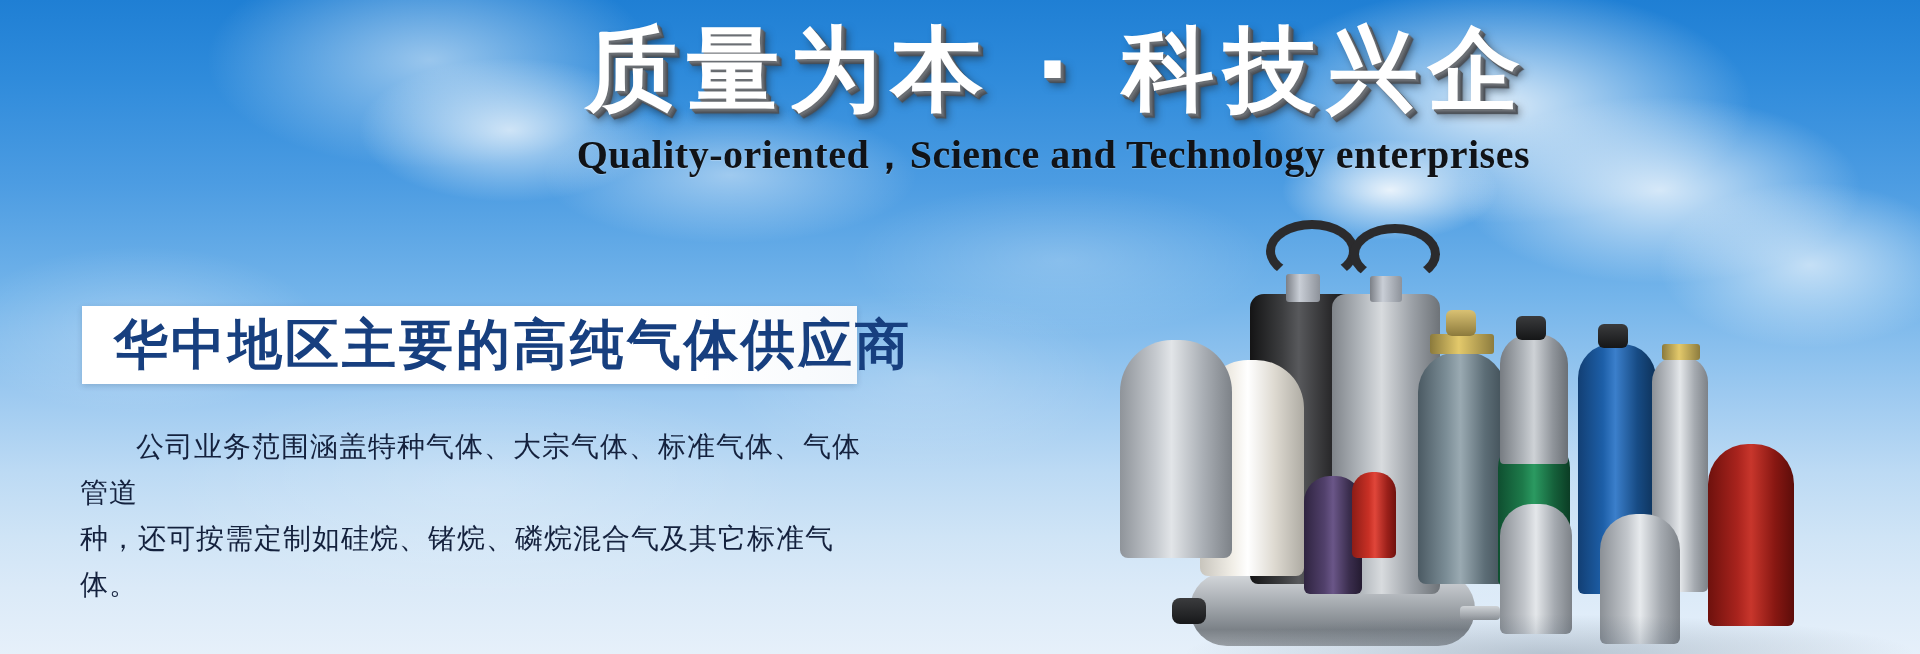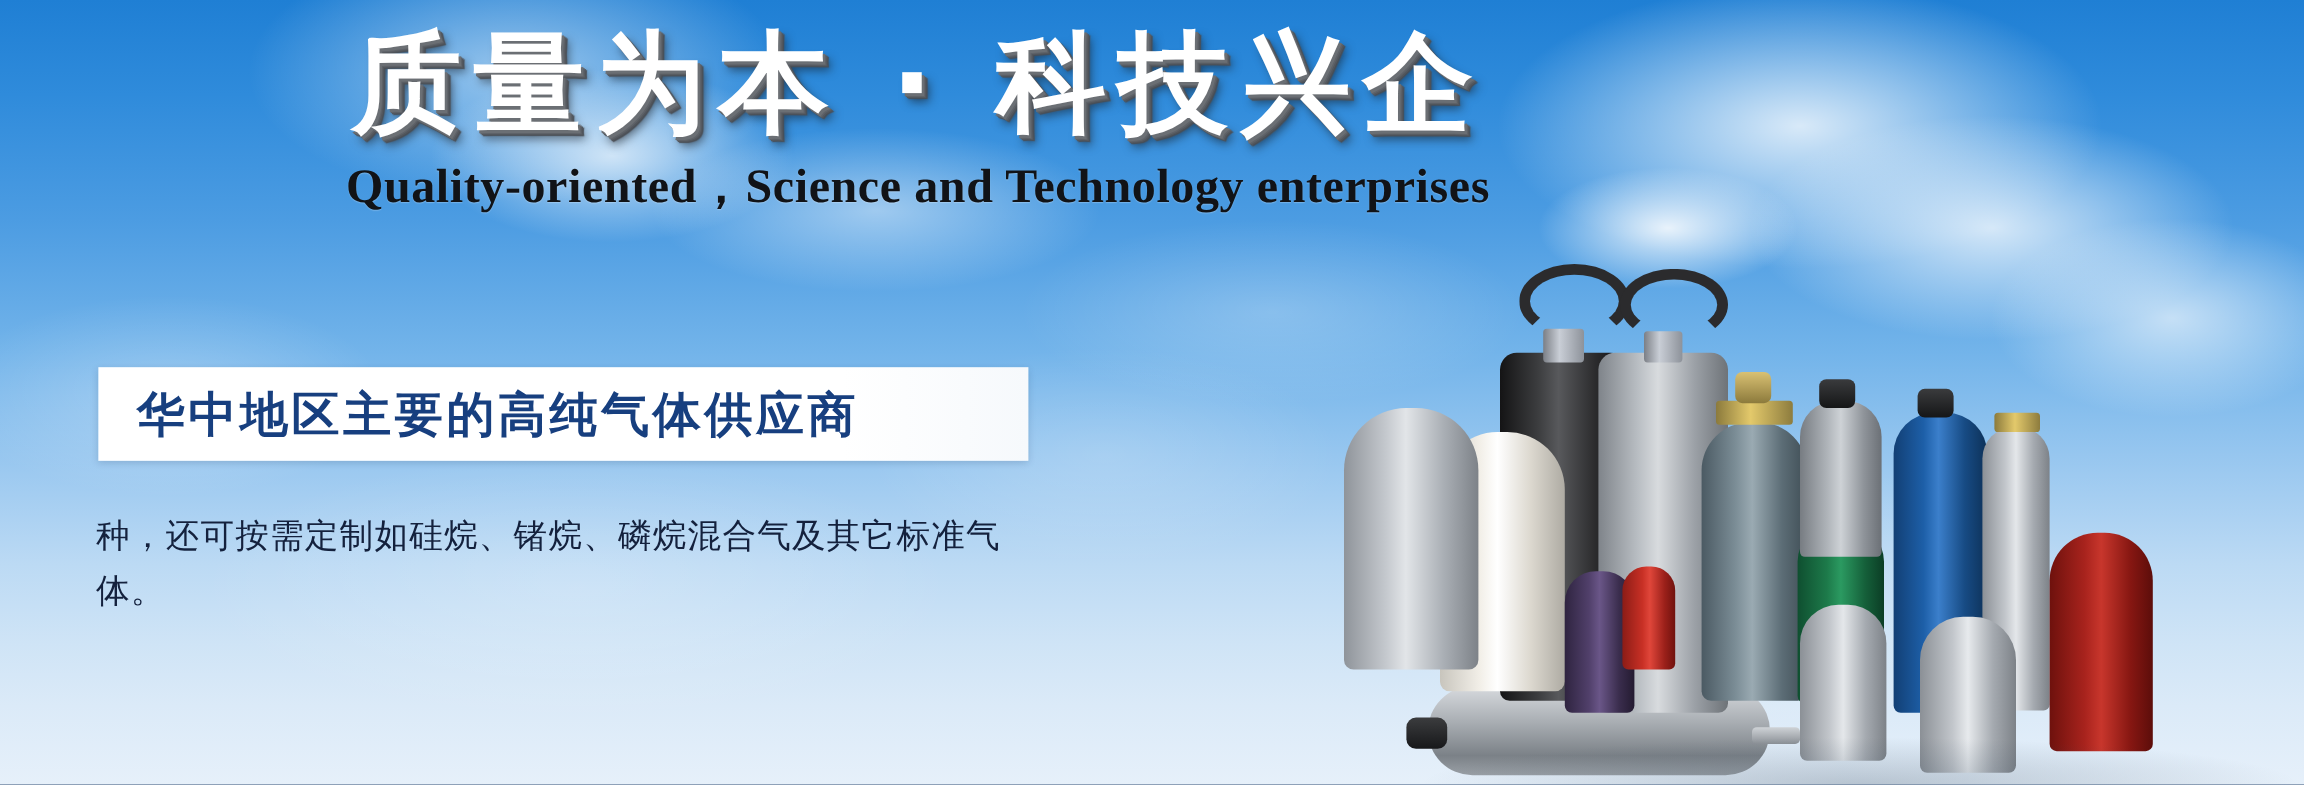--- a/index.html
+++ b/index.html
@@ -48,21 +48,21 @@
   .c9 { left: 30px;   top: 330px;  width: 900px; height: 320px; opacity:.35; }
   .c10{ left: 980px;  top: 330px;  width: 900px; height: 330px; opacity:.35; }
   .c11{ left: 640px;  top: 250px;  width: 560px; height: 260px; opacity:.3; }
   .c12{ left: 1240px; top: 120px;  width: 300px; height: 140px; opacity:.9; }
 
   
   .headline-block {
     position: absolute;
     left: 0; top: 18px;
     width: 1530px;
-    text-align: center;
+    text-align: right;
   }
   .headline {
     font-family: "DejaVu Sans", "Liberation Sans", sans-serif;
     font-weight: 700;
     font-size: 92px;
     line-height: 1.12;
     color: #ffffff;
     letter-spacing: 10px;
     text-shadow:
        2px 2px 0 #6b6f74,
@@ -93,21 +93,21 @@
     height: 78px;
     background: linear-gradient(to right, #ffffff 0%, #ffffff 80%, #f6f9fc 100%);
     display: flex;
     align-items: center;
     box-shadow: 0 2px 6px rgba(10,40,80,0.18);
   }
   .slogan-text {
     margin-left: 32px;
     font-family: "DejaVu Sans", "Liberation Sans", sans-serif;
     font-weight: 700;
-    font-size: 40px;
+    font-size: 54px;
     letter-spacing: 3px;
     color: #173f7f;
     white-space: nowrap;
   }
 
   
   .paragraph {
     position: absolute;
     left: 80px;
     top: 424px;
@@ -185,20 +185,21 @@
   <div class="headline-block">
     <div class="headline">质量为本 · 科技兴企</div>
     <div class="subhead">Quality-oriented，Science and Technology enterprises</div>
   </div>
 
   <div class="slogan-box">
     <div class="slogan-text">华中地区主要的高纯气体供应商</div>
   </div>
 
   <div class="paragraph">
+    <p><span class="indent"></span><span>公司业务范围涵盖特种气体、大宗气体、标准气体、气体管道</span></p>
     <p>种，还可按需定制如硅烷、锗烷、磷烷混合气及其它标准气体。</p>
   </div>
 
   <div class="cylinders">
 
     <div class="cyl" style="left:10px; bottom:8px; width:285px; height:74px; border-radius:40px;
                 background:linear-gradient(to bottom,#d7dade,#a9aeb3 40%,#7b8187 78%,#9aa0a6);"></div>
     <div class="cap" style="left:-8px; bottom:30px; width:34px; height:26px; border-radius:8px;
                 background:linear-gradient(to bottom,#3b3c3e,#17181a);"></div>
     <div class="cap" style="left:280px; bottom:34px; width:40px; height:14px; border-radius:4px;

